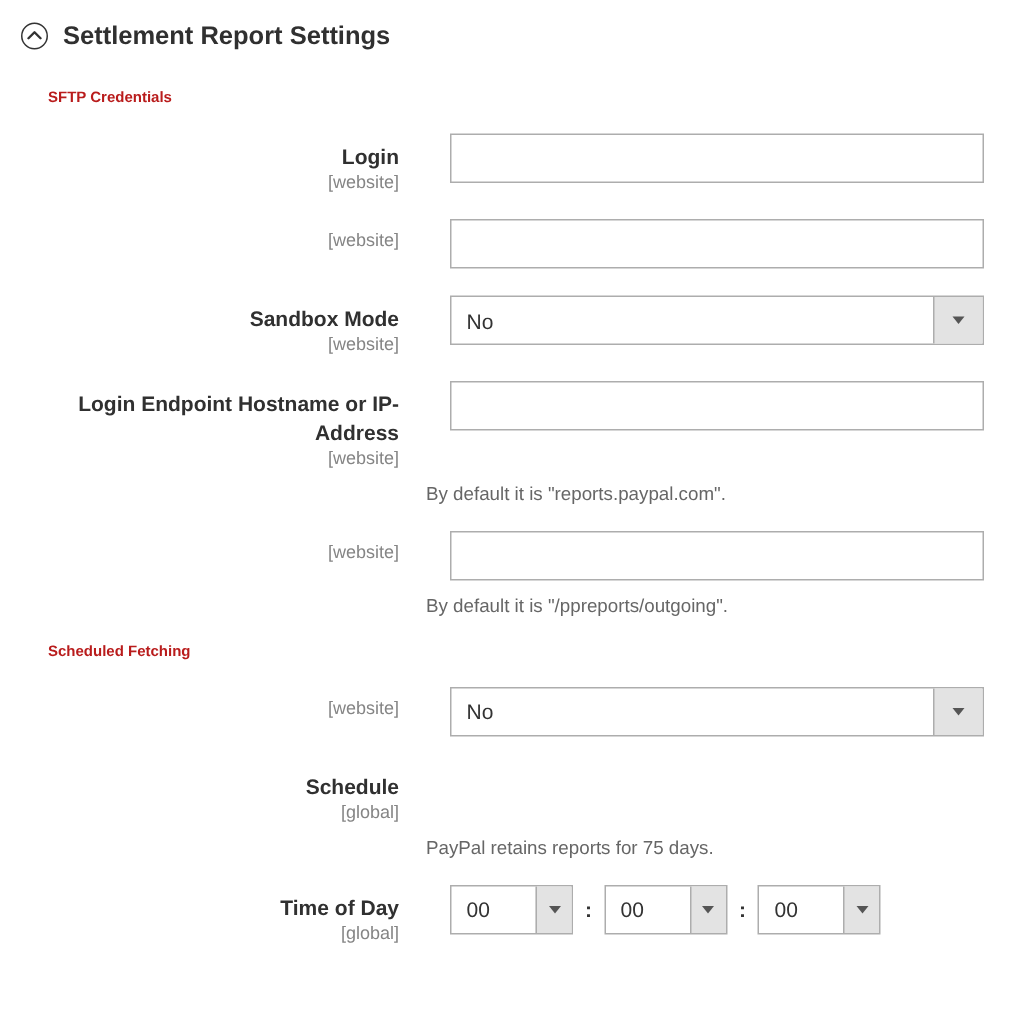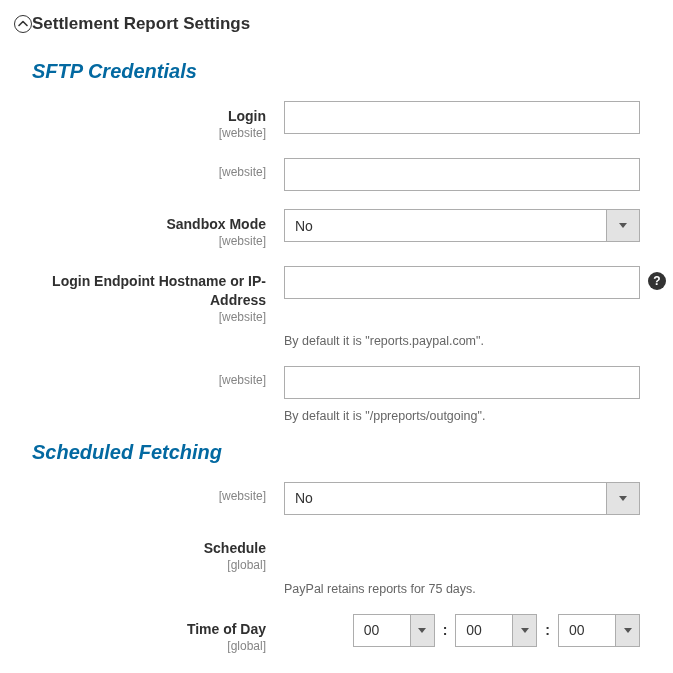--- a/index.html
+++ b/index.html
@@ -7,52 +7,53 @@
       font-family: -apple-system, BlinkMacSystemFont, "Segoe UI", Helvetica, Arial, sans-serif;
       font-size: 14px;
       color: #333;
       background: #fff;
       width: 673px;
       padding: 14px 14px 20px 14px;
     }
     .section-header {
       display: flex;
       align-items: center;
+      gap: 10px;
       margin-bottom: 26px;
     }
     .collapse-icon {
       width: 18px;
       height: 18px;
       border: 1.5px solid #333;
       border-radius: 50%;
       display: flex;
       align-items: center;
       justify-content: center;
       flex-shrink: 0;
       cursor: pointer;
     }
     .collapse-icon svg { display: block; }
     .section-title {
       font-size: 17px;
       font-weight: 600;
       color: #303030;
     }
     .group-title {
-      font-size: 20px;
-      font-weight: 600;
-      color: #0369a1;
+      font-size: 10px;
+      font-weight: 600;
+      color: #b91c1c;
       margin: 18px 0 18px 18px;
-      font-style: italic;
     }
     .group-title.mt { }
     .field-row {
       display: flex;
       align-items: flex-start;
       margin-bottom: 18px;
       padding-left: 18px;
+      gap: 16px;
     }
     .field-row.with-note { margin-bottom: 6px; }
     .label-col {
       width: 252px;
       flex-shrink: 0;
       text-align: right;
       padding-right: 18px;
       padding-top: 6px;
     }
     .label-main {
@@ -64,21 +65,20 @@
     .label-scope {
       font-size: 12px;
       color: #858585;
       margin-top: 1px;
     }
     .control-col {
       width: 356px;
       flex-shrink: 0;
       display: flex;
       align-items: center;
-      justify-content: flex-end;
     }
     .extra-col {
       padding-left: 8px;
       padding-top: 6px;
     }
     input.text-input {
       width: 100%;
       height: 33px;
       border: 1px solid #adadad;
       background: #fff;

